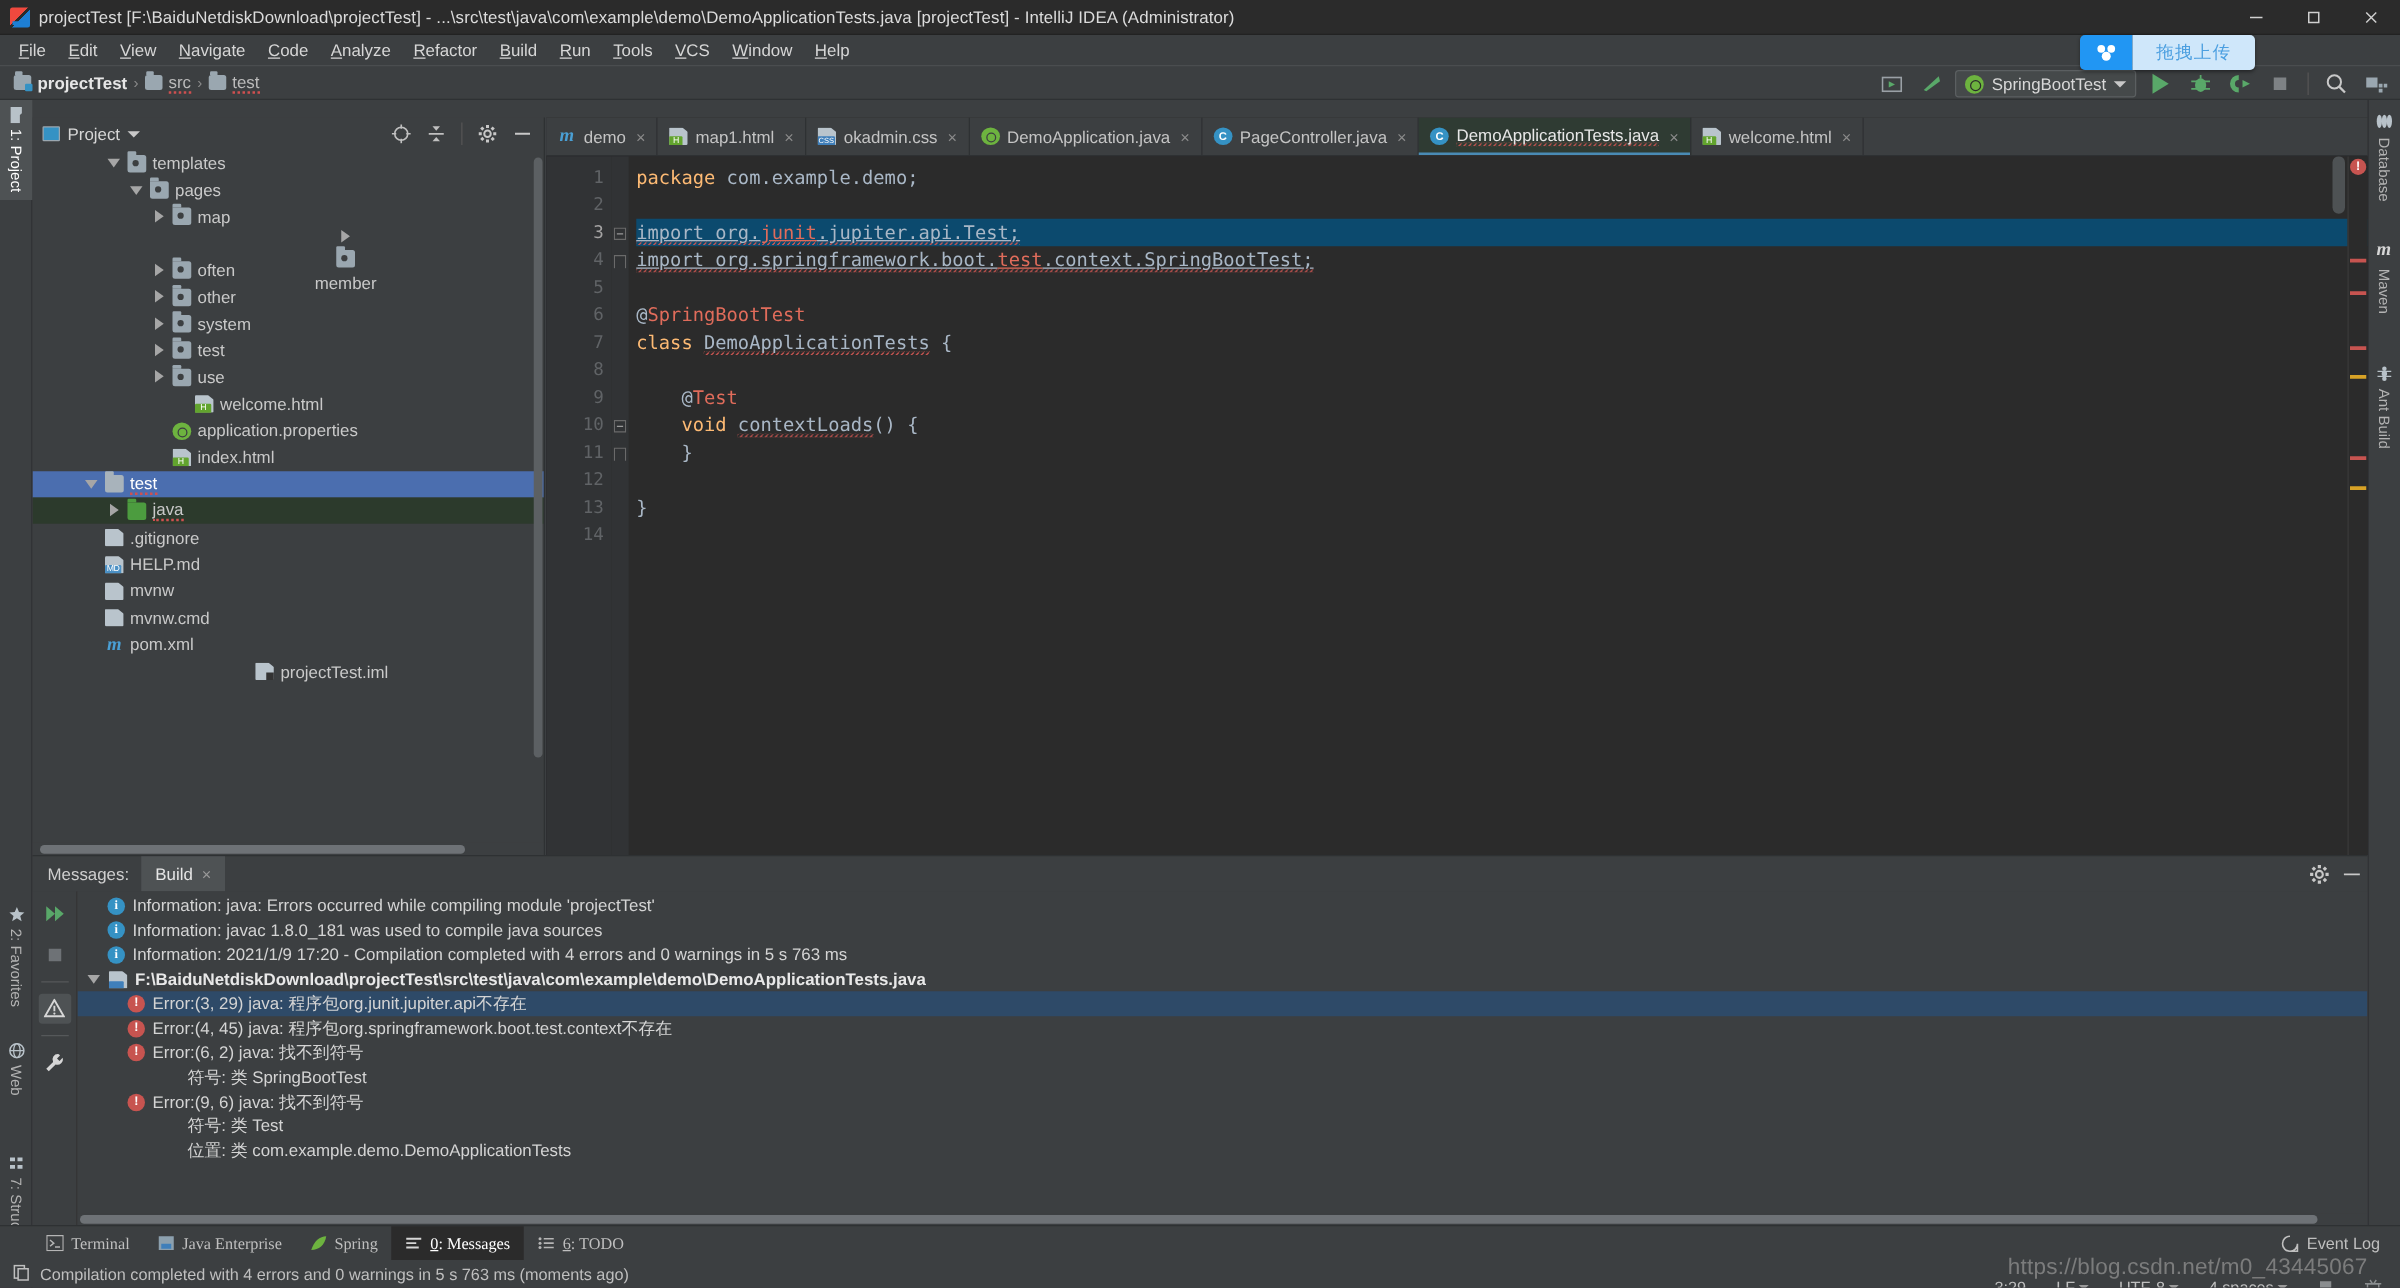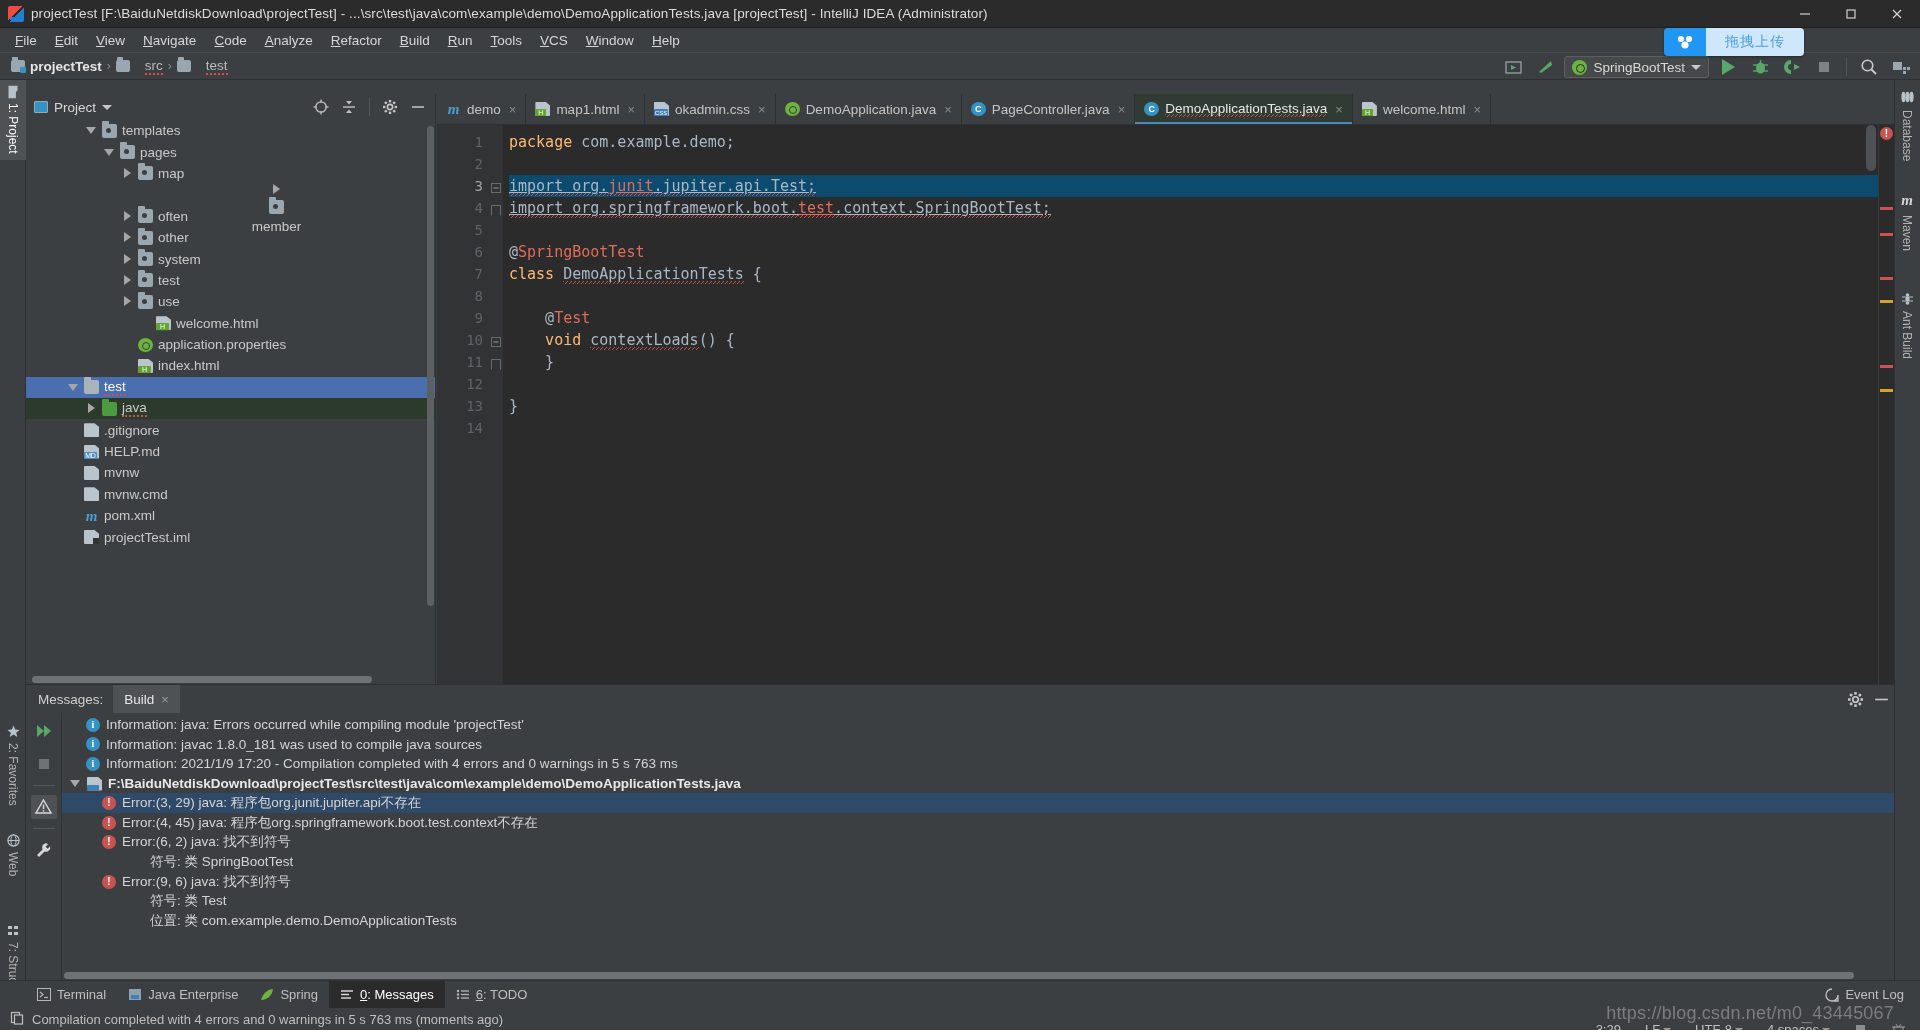--- a/index.html
+++ b/index.html
@@ -48,21 +48,21 @@
   }
   .crumb { display: flex; align-items: center; gap: 5px; padding: 0 3px; }
   .crumb.root { color: #e6e6e6; font-weight: bold; }
   .crumb-sep { color: #8a8a8a; margin: 0 2px; font-size: 12px; }
   .folder-ico {
     width: 14px; height: 12px; background: #9aa7b0; border-radius: 2px 2px 2px 2px;
     position: relative; flex: none;
   }
   .folder-ico:before{content:"";position:absolute;left:1px;top:-3px;width:6px;height:3px;background:#9aa7b0;border-radius:1px 1px 0 0;}
   .folder-ico.proj:after{content:"";position:absolute;right:-1px;bottom:-1px;width:6px;height:6px;background:#3592c4;border-radius:1px;}
-  .squiggle { border-bottom: 2px dotted #d05050; margin-left: 10px; }
+  .squiggle { border-bottom: 2px dotted #d05050; }
 
   #navright { position: absolute; right: 6px; top: 0; height: 28px; display: flex; align-items: center; gap: 6px; }
   .tb-ico { width: 26px; height: 24px; display: flex; align-items: center; justify-content: center; }
   #runconfig {
     display: flex; align-items: center; gap: 6px; height: 22px;
     background: #45494a; border: 1px solid #5b5f61; border-radius: 3px;
     padding: 0 7px; color: #d8d8d8; font-size: 13.5px;
   }
   .spring-leaf { width:15px;height:15px;border-radius:50%;background:#6db33f;position:relative;flex:none; }
   .spring-leaf:after{content:"";position:absolute;left:4px;top:4px;width:7px;height:7px;border:1.5px solid #2b2b2b;border-radius:50%;}
@@ -643,21 +643,21 @@
         <div class="trow" style="padding-left: 42px;">
           <span class="twist "></span>
           <span class="ico file"></span>
           <span class="tlabel">mvnw.cmd</span>
         </div>
         <div class="trow" style="padding-left: 42px;">
           <span class="twist "></span>
           <span class="ico maven">m</span>
           <span class="tlabel">pom.xml</span>
         </div>
-        <div class="trow" style="padding-left: 42px;">
+        <div class="trow" style="padding-left: 42px; justify-content: center;">
           <span class="twist "></span>
           <span class="ico iml"></span>
           <span class="tlabel">projectTest.iml</span>
         </div>
       </div>
     <div id="tree-vscroll">
         <div class="thumb"></div>
       </div>
     <div id="tree-hscroll">
         <div class="thumb"></div>
@@ -877,21 +877,21 @@
         </div>
       <div id="msg-hscroll">
           <div class="thumb"></div>
         </div>
     </div>
   </div>
 </div>
 
 <div id="bottombar">
   <div style="width:26px"></div>
-  <div id="btabs" style="display:flex;align-items:center;height:28px;">
+  <div id="btabs" style="display:flex;align-items:center;height:28px;font-family:Liberation Serif, serif;">
       <div class="btab">
         <span style="display: inline-flex; width: 14px; height: 14px;">
           <svg width="14" height="13" viewBox="0 0 14 13">
             <rect x="0.5" y="0.5" width="13" height="12" fill="none" stroke="#b5b5b5"></rect>
             <polyline points="3,4 6,6.5 3,9" fill="none" stroke="#b5b5b5" stroke-width="1.2"></polyline>
             <line x1="7" y1="9.5" x2="11" y2="9.5" stroke="#b5b5b5" stroke-width="1.2"></line>
           </svg>
         </span>
         <span>Terminal</span>
       </div>

